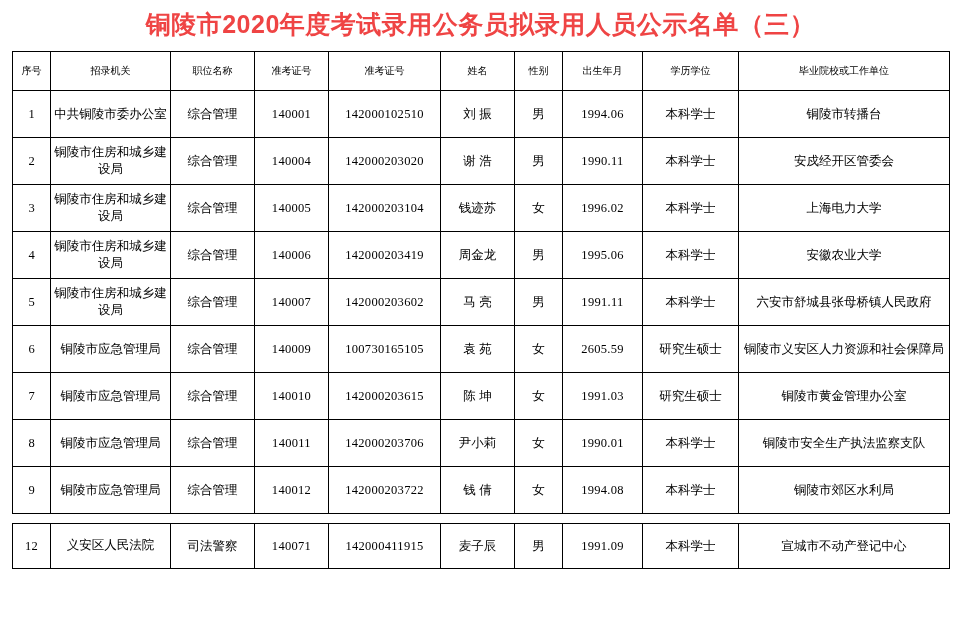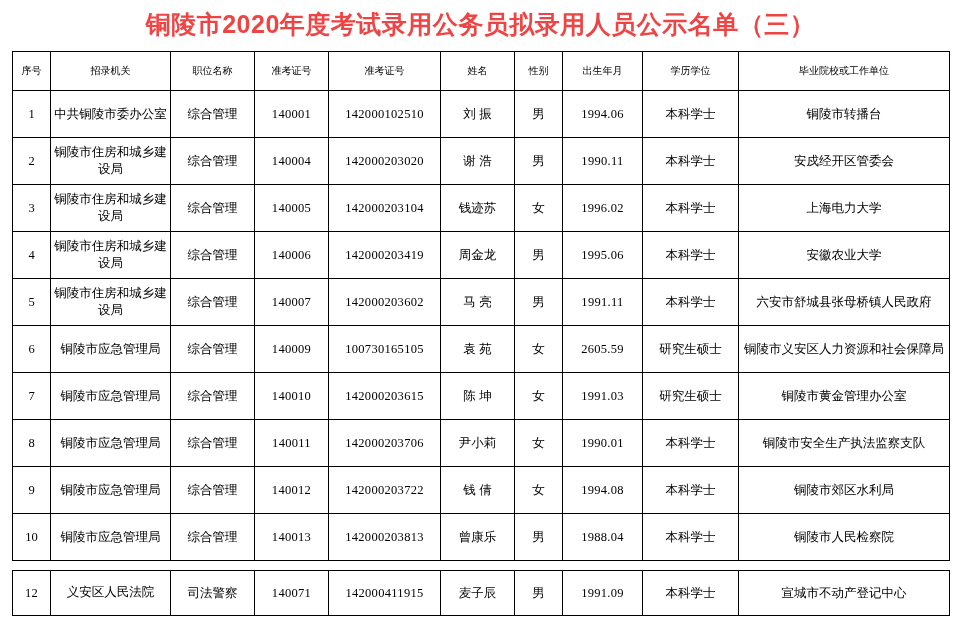--- a/index.html
+++ b/index.html
@@ -241,32 +241,20 @@
           <td class="org">铜陵市应急管理局</td>
           <td>综合管理</td>
           <td class="code">140012</td>
           <td class="ticket">142000203722</td>
           <td>钱 倩</td>
           <td>女</td>
           <td class="date">1994.08</td>
           <td>本科学士</td>
           <td>铜陵市郊区水利局</td>
         </tr>
-        <tr>
-          <td class="seq">10</td>
-          <td class="org">铜陵市应急管理局</td>
-          <td>综合管理</td>
-          <td class="code">140013</td>
-          <td class="ticket">142000203813</td>
-          <td>曾康乐</td>
-          <td>男</td>
-          <td class="date">1988.04</td>
-          <td>本科学士</td>
-          <td>铜陵市人民检察院</td>
-        </tr>
       </tbody>
     </table>
 
     <table class="tail">
       <colgroup>
         <col class="c0">
           <col class="c1">
           <col class="c2">
           <col class="c3">
           <col class="c4">

